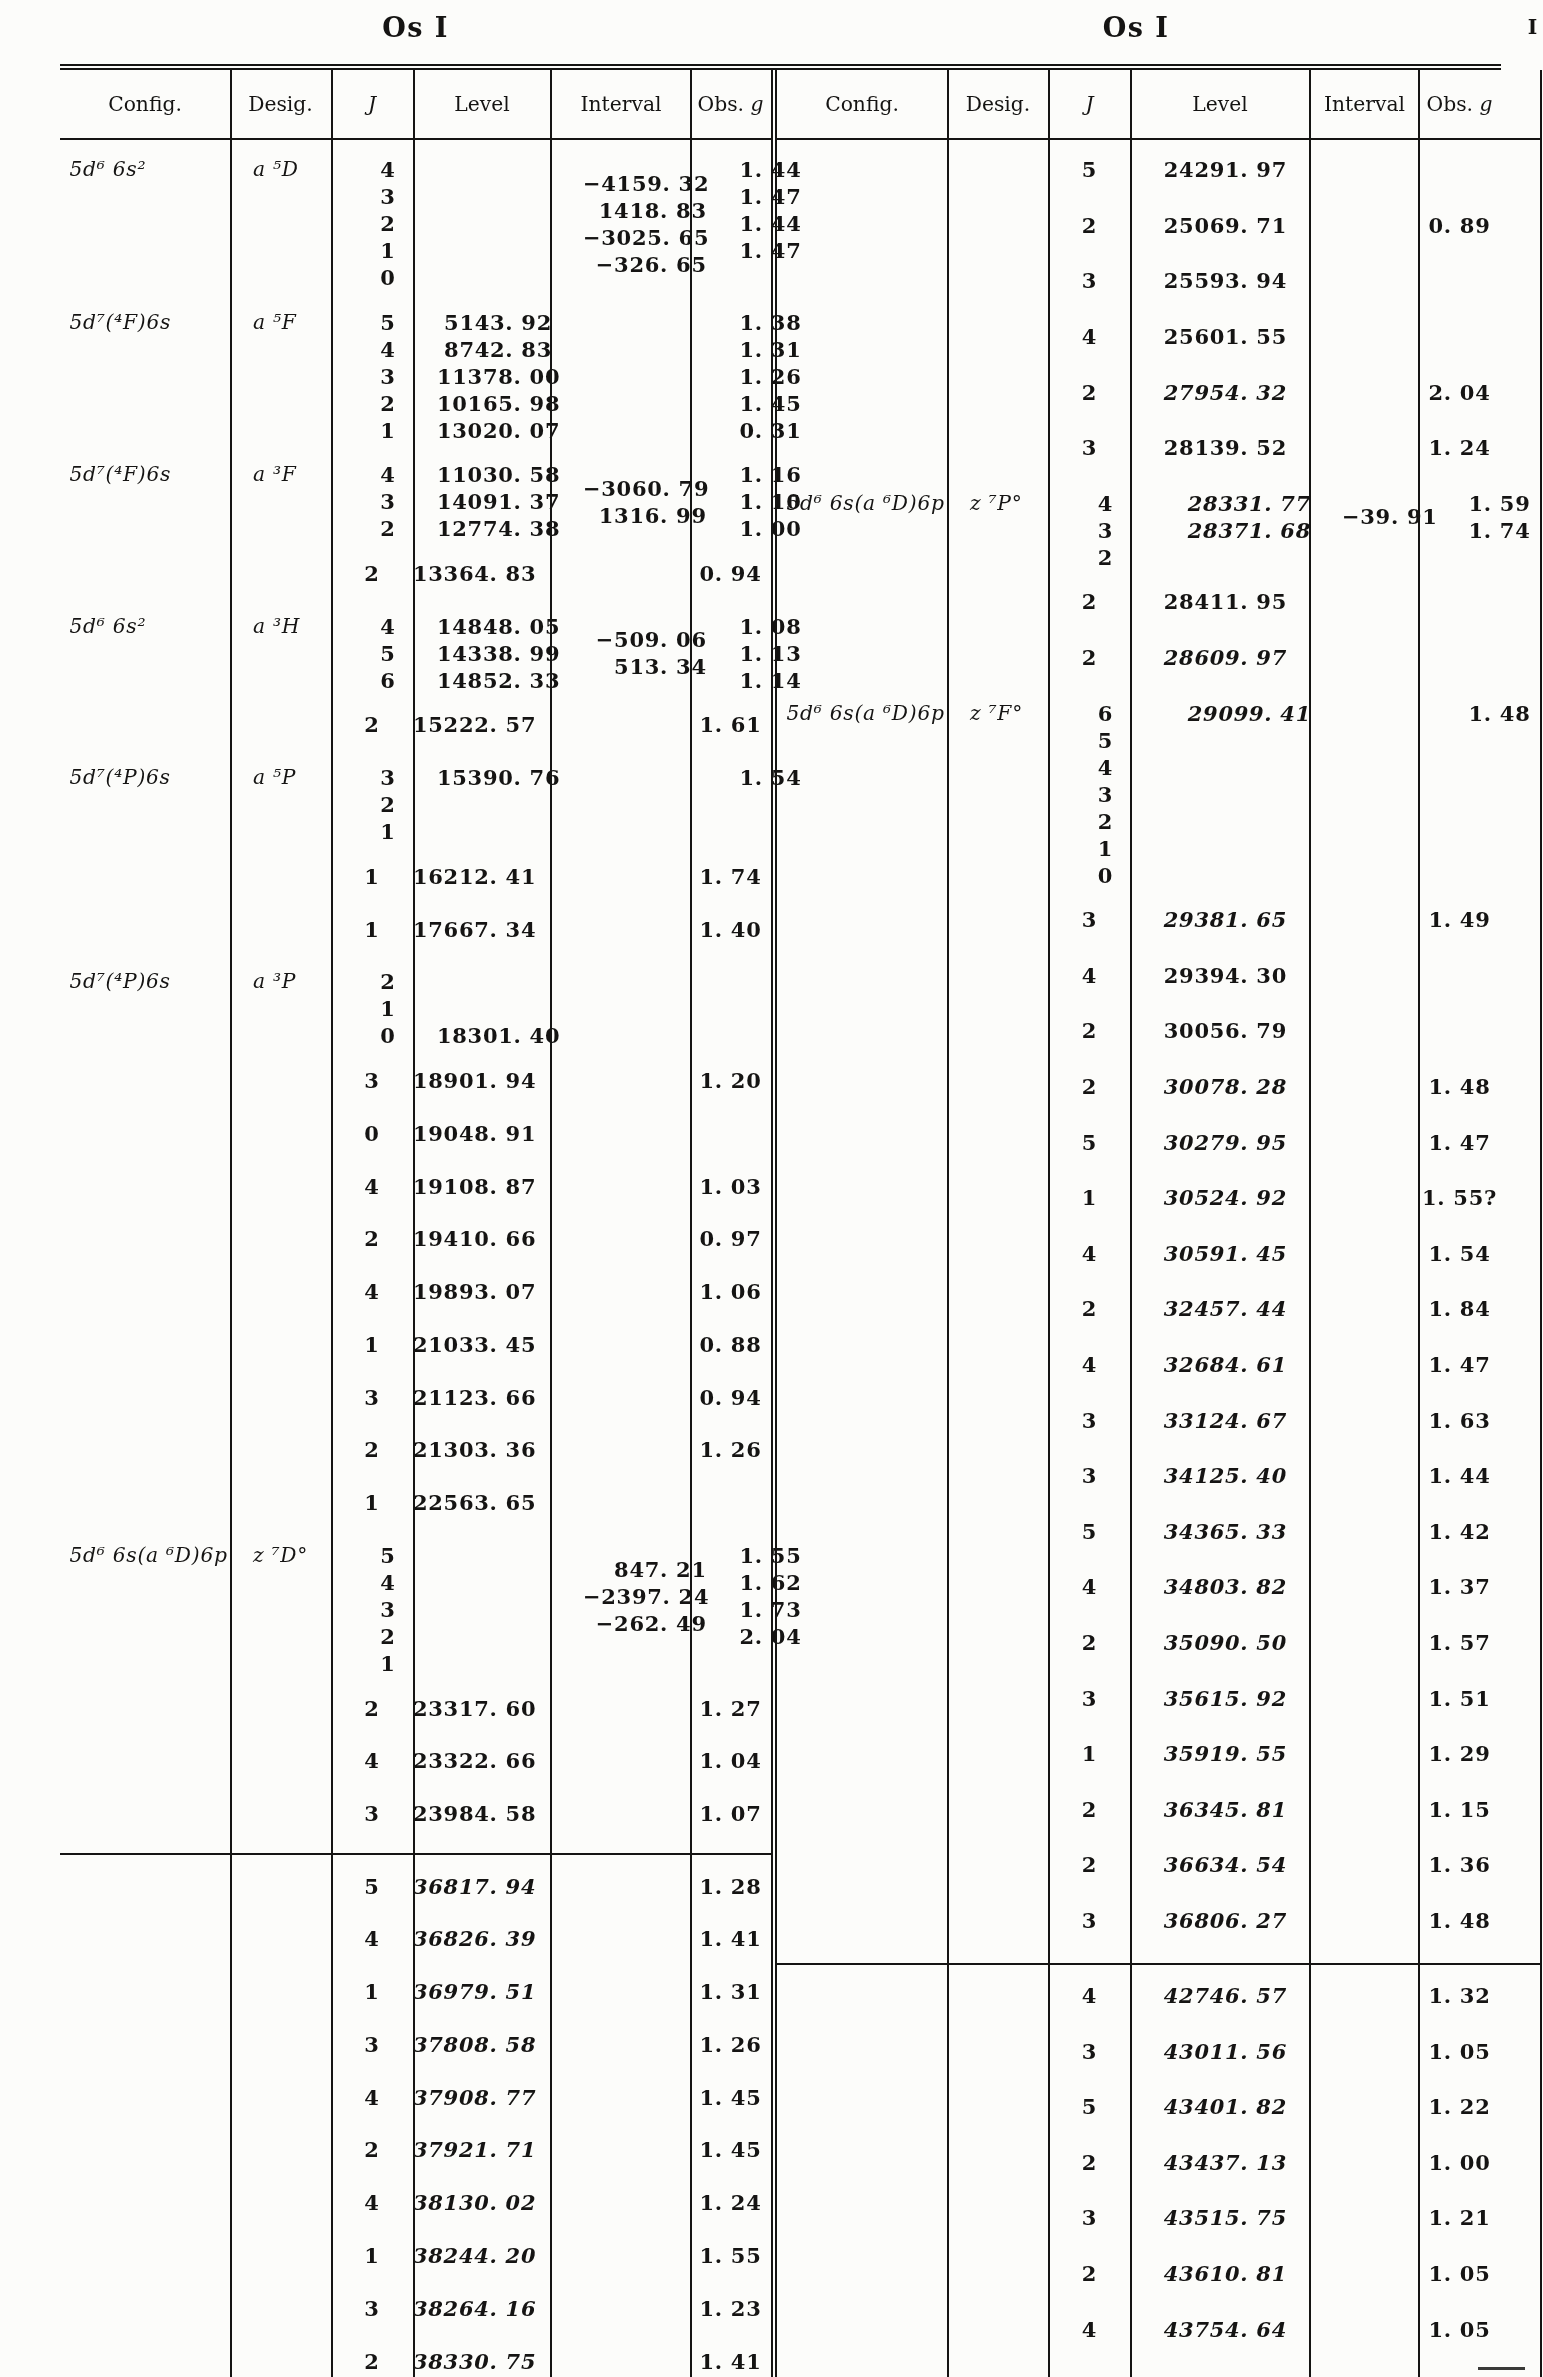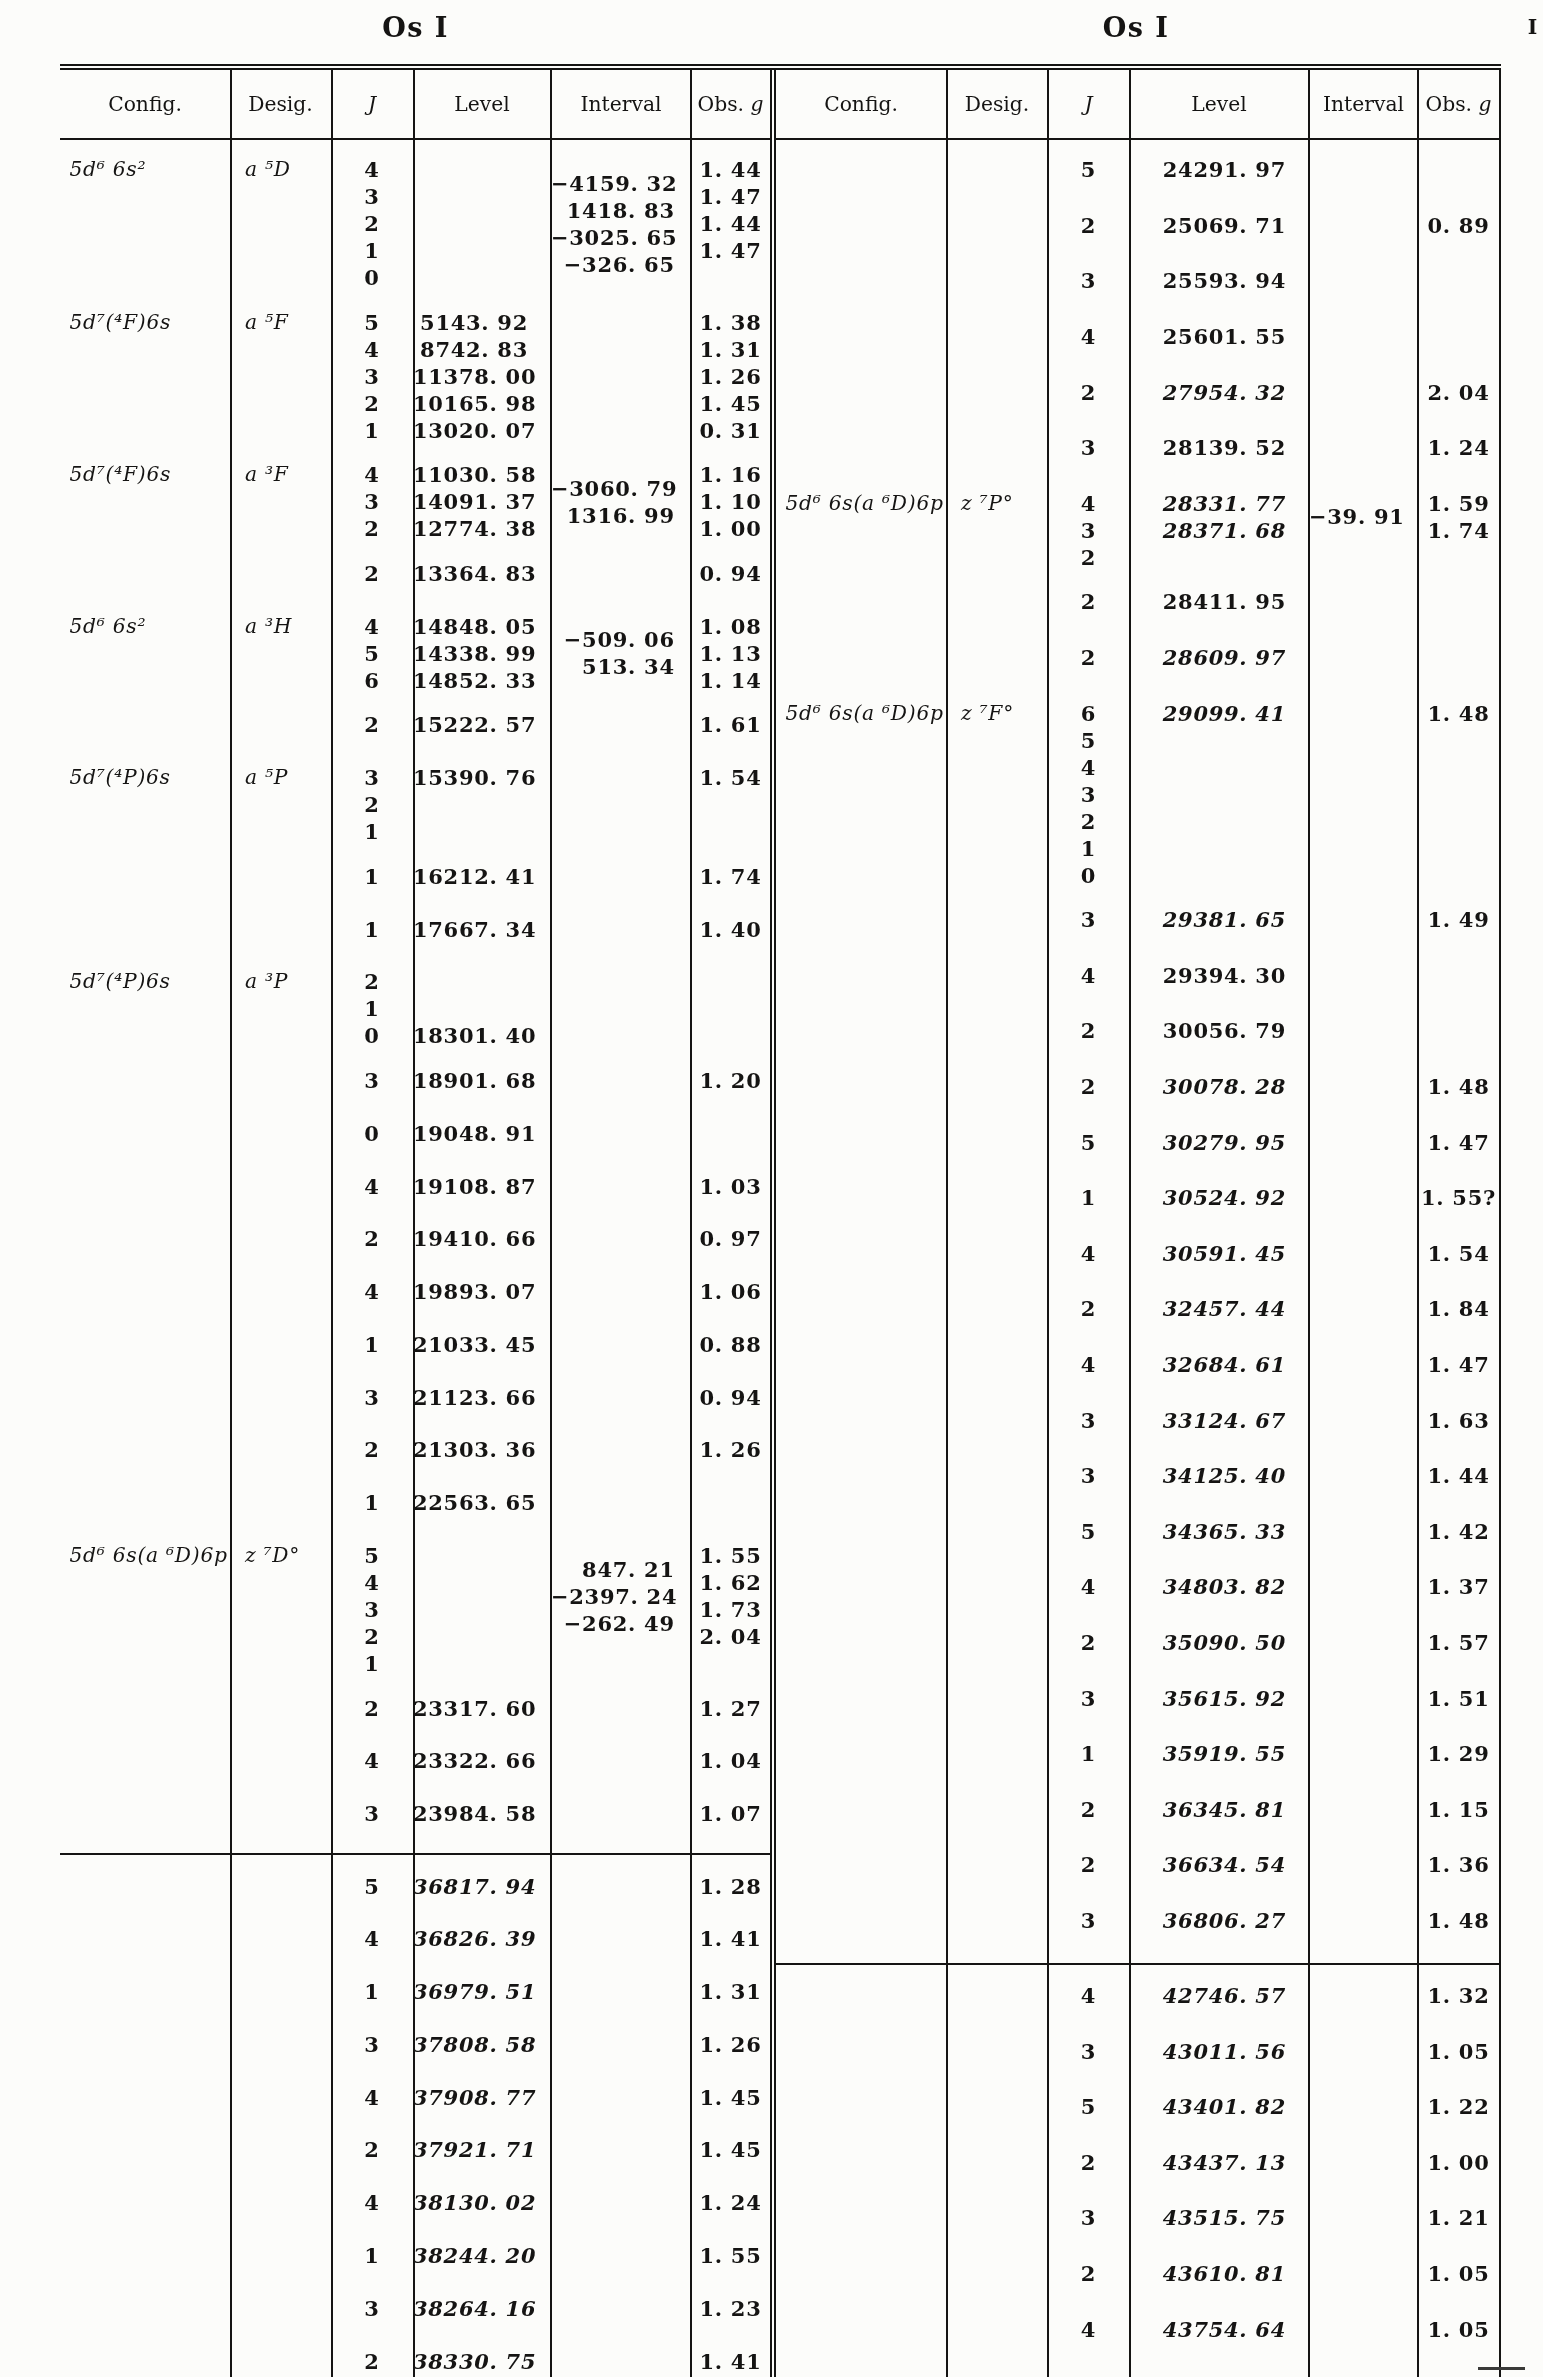--- a/index.html
+++ b/index.html
@@ -27,21 +27,21 @@
     font-size:20.3px;
   }
   .tbl-left .thead, .tbl-left .block{grid-template-columns:170px 101px 82px 138px 140px 79px;}
   .tbl-right .thead, .tbl-right .block{grid-template-columns:170px 102px 81px 180px 109px 81px;}
   .th{text-align:center;}
   .th .ital{font-style:italic;}
   .th-j{font-style:italic;}
   .vline{position:absolute;top:0;bottom:0;width:2px;background:#151413;}
   .tbody{padding-top:16.3px;position:relative;}
   .block{display:grid;align-items:start;margin-bottom:12.2px;}
-  .block.multi{margin-bottom:17.6px;}
+  .block.multi{margin-bottom:17.6px;gap:8px;}
   .tbl-right .block{margin-bottom:15px;}
   .tbl-right .block.multi{margin-bottom:17.6px;}
   .cell{min-height:27px;}
   .ln{height:27px;line-height:27px;font-size:21px;font-weight:700;letter-spacing:0.7px;white-space:pre;}
   .ln.it{font-style:italic;}
   .c-config{grid-column:1;font-style:italic;font-size:20.3px;line-height:27px;padding-left:9.5px;letter-spacing:0.7px;}
   .c-desig{grid-column:2;font-style:italic;font-size:20.3px;line-height:27px;padding-left:15px;letter-spacing:0.7px;}
   .c-j{grid-column:3;text-align:center;}
   .c-level{grid-column:4;text-align:right;padding-right:23px;}
   .c-interval{grid-column:5;text-align:right;padding-right:16.3px;padding-top:13.6px;}
@@ -266,21 +266,21 @@
             <div class="ln"></div>
           </div>
         </div>
         <div class="block">
           <div class="cell c-config"></div>
           <div class="cell c-desig"></div>
           <div class="cell c-j">
             <div class="ln">3</div>
           </div>
           <div class="cell c-level">
-            <div class="ln">18901. 68</div>
+            <div class="ln">18901. 94</div>
           </div>
           <div class="cell c-interval"></div>
           <div class="cell c-g">
             <div class="ln">1. 20</div>
           </div>
         </div>
         <div class="block">
           <div class="cell c-config"></div>
           <div class="cell c-desig"></div>
           <div class="cell c-j">

